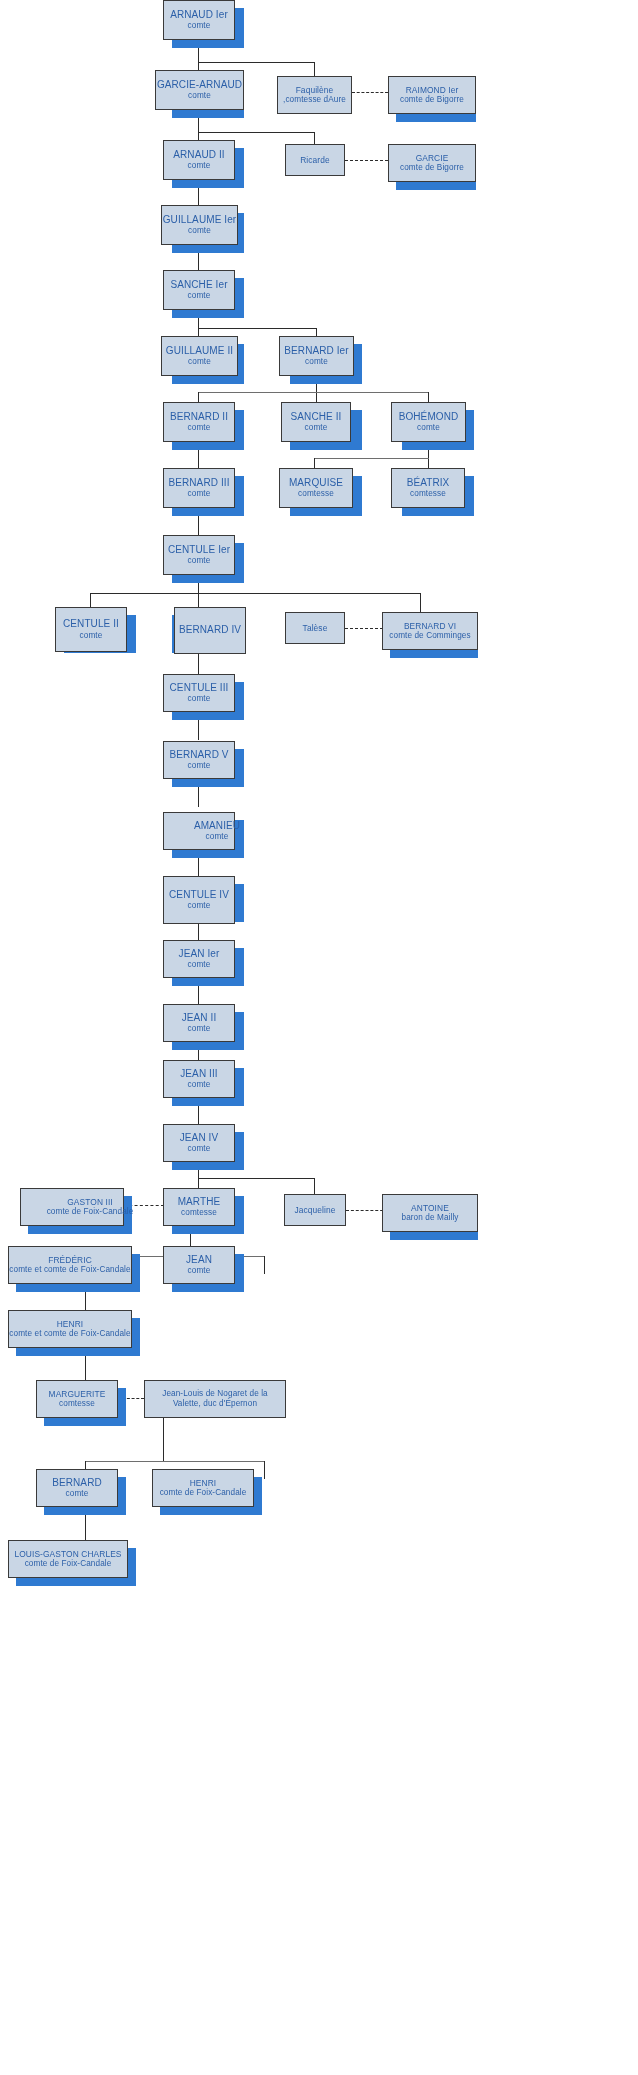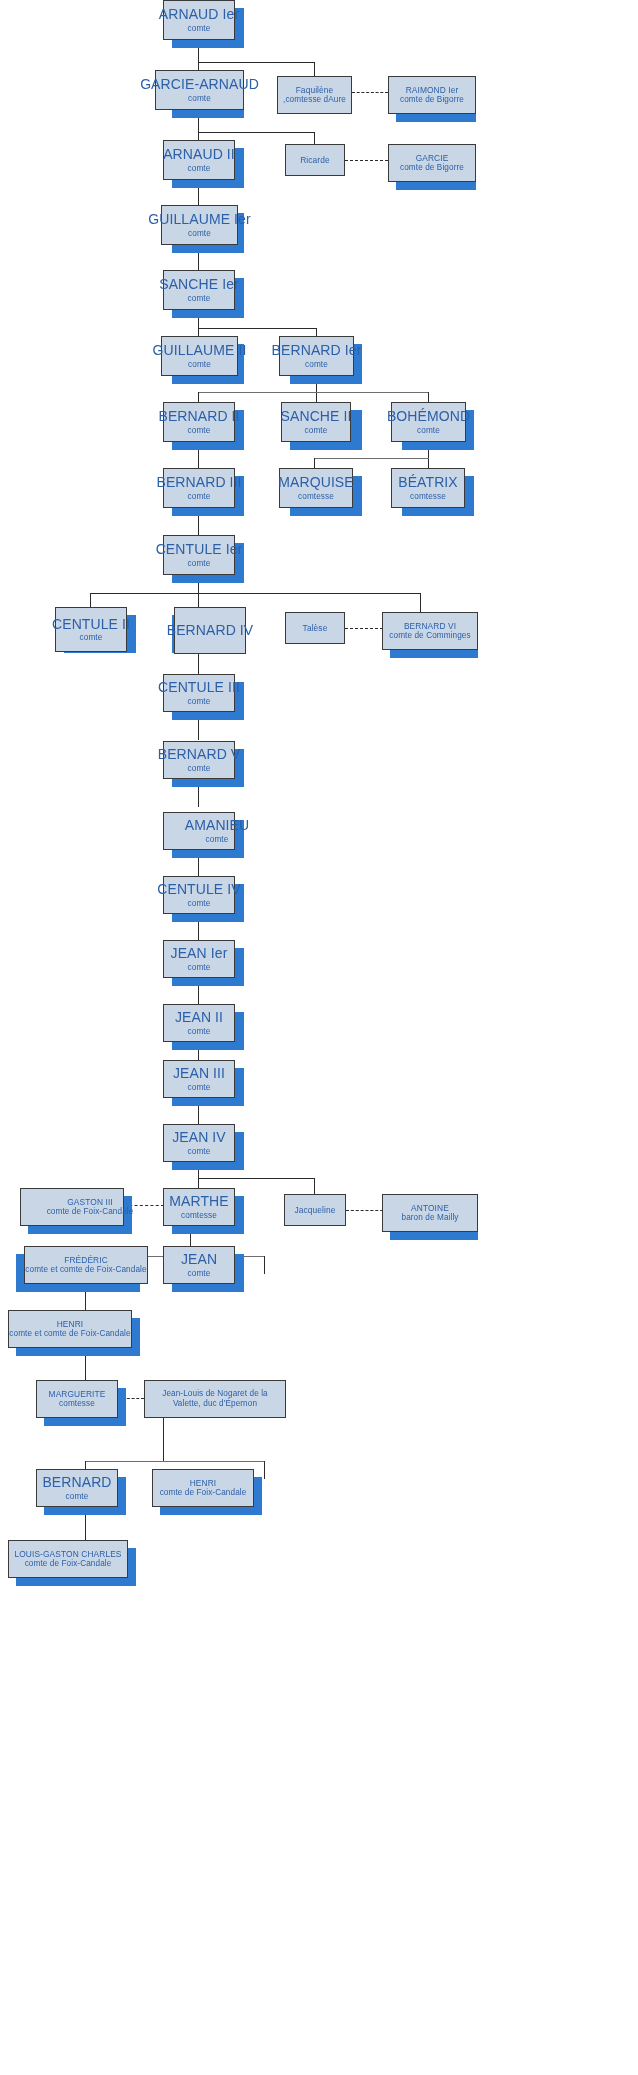--- a/index.html
+++ b/index.html
@@ -44,21 +44,21 @@
     justify-content: center;
     line-height: 1.22;
     z-index: 3;
   }
   .shadow {
     position: absolute;
     background: #2f7ad1;
     z-index: 1;
   }
   .n-name {
-    font-size: 14px;
+    font-size: 10px;
     letter-spacing: .1px;
     white-space: nowrap;
   }
   .n-title {
     font-size: 8.2px;
     letter-spacing: .1px;
     white-space: nowrap;
   }
   .n-wrap .n-title { white-space: normal; }
   .small .n-name { font-size: 8.4px; }
@@ -292,21 +292,21 @@
   <div class="node" style="left:163px;top:741px;width:72px;height:38px;">
     <span class="n-name">BERNARD V</span>
     <span class="n-title">comte</span>
   </div>
 
   <div class="node" style="left:163px;top:812px;width:72px;height:38px;padding-left:36px;">
     <span class="n-name">AMANIEU</span>
     <span class="n-title">comte</span>
   </div>
 
-  <div class="node" style="left:163px;top:876px;width:72px;height:38px;">
+  <div class="node" style="left:163px;top:876px;width:72px;height:48px;">
     <span class="n-name">CENTULE IV</span>
     <span class="n-title">comte</span>
   </div>
 
   <div class="node" style="left:163px;top:940px;width:72px;height:38px;">
     <span class="n-name">JEAN Ier</span>
     <span class="n-title">comte</span>
   </div>
 
   <div class="node" style="left:163px;top:1004px;width:72px;height:38px;">
@@ -336,21 +336,21 @@
 
   <div class="node small" style="left:284px;top:1194px;width:62px;height:32px;">
     <span class="n-name">Jacqueline</span>
   </div>
 
   <div class="node small" style="left:382px;top:1194px;width:96px;height:38px;">
     <span class="n-name">ANTOINE</span>
     <span class="n-title">baron de Mailly</span>
   </div>
 
-  <div class="node small" style="left:8px;top:1246px;width:124px;height:38px;margin-left:16px;">
+  <div class="node small" style="left:8px;top:1246px;width:124px;height:38px;">
     <span class="n-name">FRÉDÉRIC</span>
     <span class="n-title">comte et comte de Foix-Candale</span>
   </div>
 
   <div class="node" style="left:163px;top:1246px;width:72px;height:38px;">
     <span class="n-name">JEAN</span>
     <span class="n-title">comte</span>
   </div>
 
   <div class="node small" style="left:8px;top:1310px;width:124px;height:38px;">

